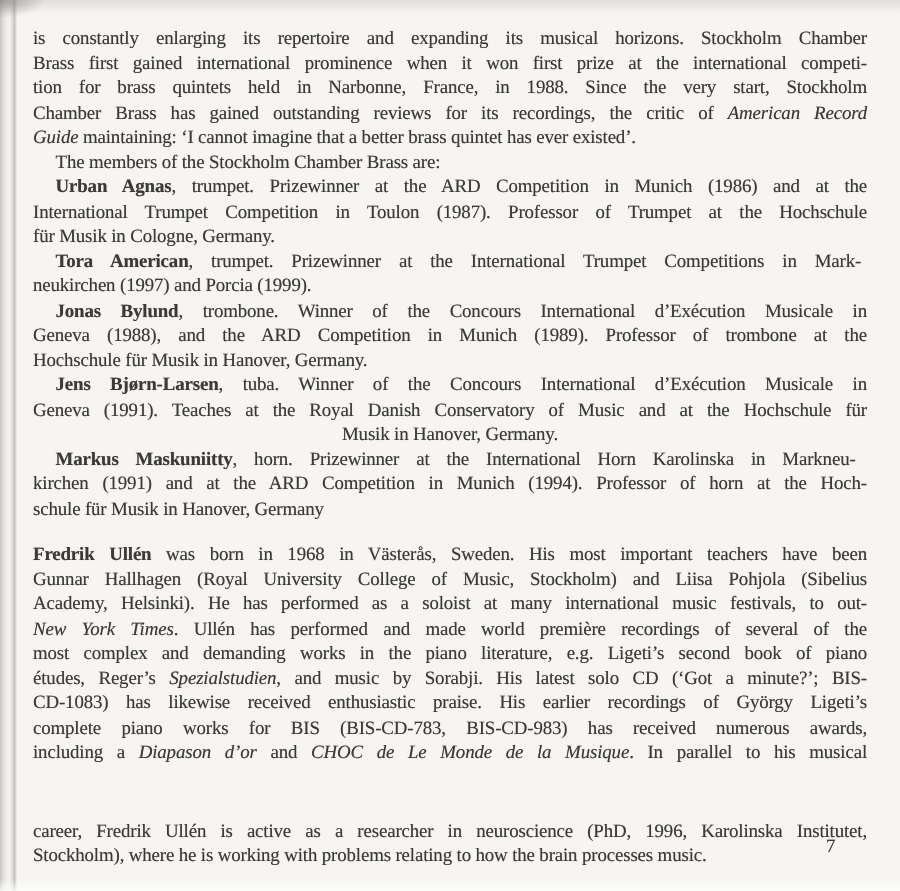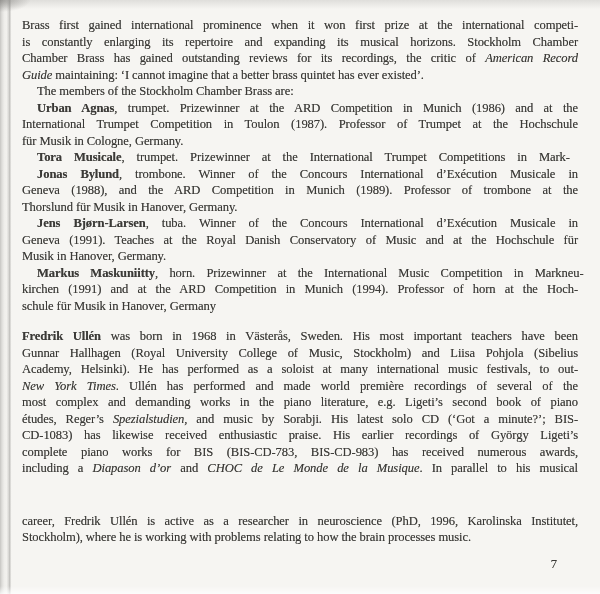--- a/index.html
+++ b/index.html
@@ -87,48 +87,50 @@
 <body>
 
 <div class="page" style="--page-bg: #f6f5f2; --ink: #3b3a37;">
   <div class="left-edge"></div>
   <div class="top-shade"></div>
   <div class="corner-shade"></div>
   <div class="bottom-light"></div>
 
   <div class="text-block">
       <div class="para">
+        <div class="line" style="word-spacing: 8.47727px;"><span>is constantly enlarging its repertoire and expanding its musical horizons. Stockholm Chamber</span></div>
         <div class="line" style="word-spacing: 6.57933px;"><span>Brass first gained international prominence when it won first prize at the international competi-</span></div>
-        <div class="line" style="word-spacing: 8.47727px;"><span>is constantly enlarging its repertoire and expanding its musical horizons. Stockholm Chamber</span></div>
+        <div class="line" style="word-spacing: 8.27902px;"><span>tion for brass quintets held in Narbonne, France, in 1988. Since the very start, Stockholm</span></div>
         <div class="line" style="word-spacing: 6.34856px;"><span>Chamber Brass has gained outstanding reviews for its recordings, the critic of </span><span class="i">American Record</span></div>
         <div class="line last" style="word-spacing: 0px;"><span class="i">Guide</span><span> maintaining: ‘I cannot imagine that a better brass quintet has ever existed’.</span></div>
       </div>
       <div class="para">
         <div class="line indent last" style="word-spacing: 0px;"><span>The members of the Stockholm Chamber Brass are:</span></div>
       </div>
       <div class="para">
         <div class="line indent" style="word-spacing: 7.36298px; text-align: right;"><span class="b">Urban Agnas</span><span>, trumpet. Prizewinner at the ARD Competition in Munich (1986) and at the</span></div>
         <div class="line" style="word-spacing: 8.53551px;"><span>International Trumpet Competition in Toulon (1987). Professor of Trumpet at the Hochschule</span></div>
         <div class="line last" style="word-spacing: 0px;"><span>für Musik in Cologne, Germany.</span></div>
       </div>
       <div class="para">
-        <div class="line indent" style="word-spacing: 8.93437px;"><span class="b">Tora Musicale</span><span>, trumpet. Prizewinner at the International Trumpet Competitions in Mark-</span></div>
+        <div class="line indent" style="word-spacing: 8.93437px;"><span class="b">Tora American</span><span>, trumpet. Prizewinner at the International Trumpet Competitions in Mark-</span></div>
+        <div class="line last" style="word-spacing: 0px;"><span>neukirchen (1997) and Porcia (1999).</span></div>
       </div>
       <div class="para">
         <div class="line indent" style="word-spacing: 10.0312px;"><span class="b">Jonas Bylund</span><span>, trombone. Winner of the Concours International d’Exécution Musicale in</span></div>
         <div class="line" style="word-spacing: 8.41947px;"><span>Geneva (1988), and the ARD Competition in Munich (1989). Professor of trombone at the</span></div>
-        <div class="line last" style="word-spacing: 0px;"><span>Thorslund für Musik in Hanover, Germany.</span></div>
+        <div class="line last" style="word-spacing: 0px;"><span>Hochschule für Musik in Hanover, Germany.</span></div>
       </div>
       <div class="para">
         <div class="line indent" style="word-spacing: 9.975px;"><span class="b">Jens Bjørn-Larsen</span><span>, tuba. Winner of the Concours International d’Exécution Musicale in</span></div>
         <div class="line" style="word-spacing: 6.33817px;"><span>Geneva (1991). Teaches at the Royal Danish Conservatory of Music and at the Hochschule für</span></div>
-        <div class="line last" style="word-spacing: 0px;"><span>Musik in Hanover, Germany.</span></div>
+        <div class="line last" style="word-spacing: 0px; text-align: center;"><span>Musik in Hanover, Germany.</span></div>
       </div>
       <div class="para">
-        <div class="line indent" style="word-spacing: 8.23906px;"><span class="b">Markus Maskuniitty</span><span>, horn. Prizewinner at the International Music Competition in Markneu-</span></div>
+        <div class="line indent" style="word-spacing: 8.23906px;"><span class="b">Markus Maskuniitty</span><span>, horn. Prizewinner at the International Horn Karolinska in Markneu-</span></div>
         <div class="line" style="word-spacing: 6.14167px;"><span>kirchen (1991) and at the ARD Competition in Munich (1994). Professor of horn at the Hoch-</span></div>
         <div class="line last" style="word-spacing: 0px;"><span>schule für Musik in Hanover, Germany</span></div>
       </div>
       <div class="para space-before">
         <div class="line" style="word-spacing: 6.70536px;"><span class="b">Fredrik Ullén</span><span> was born in 1968 in Västerås, Sweden. His most important teachers have been</span></div>
         <div class="line" style="word-spacing: 7.61932px; text-align: center;"><span>Gunnar Hallhagen (Royal University College of Music, Stockholm) and Liisa Pohjola (Sibelius</span></div>
         <div class="line" style="word-spacing: 5.85938px;"><span>Academy, Helsinki). He has performed as a soloist at many international music festivals, to out-</span></div>
         <div class="line" style="word-spacing: 7.22545px;"><span class="i">New York Times</span><span>. Ullén has performed and made world première recordings of several of the</span></div>
         <div class="line" style="word-spacing: 6.52009px;"><span>most complex and demanding works in the piano literature, e.g. Ligeti’s second book of piano</span></div>
         <div class="line" style="word-spacing: 5.95424px;"><span>études, Reger’s </span><span class="i">Spezialstudien</span><span>, and music by Sorabji. His latest solo CD (‘Got a minute?’; BIS-</span></div>

